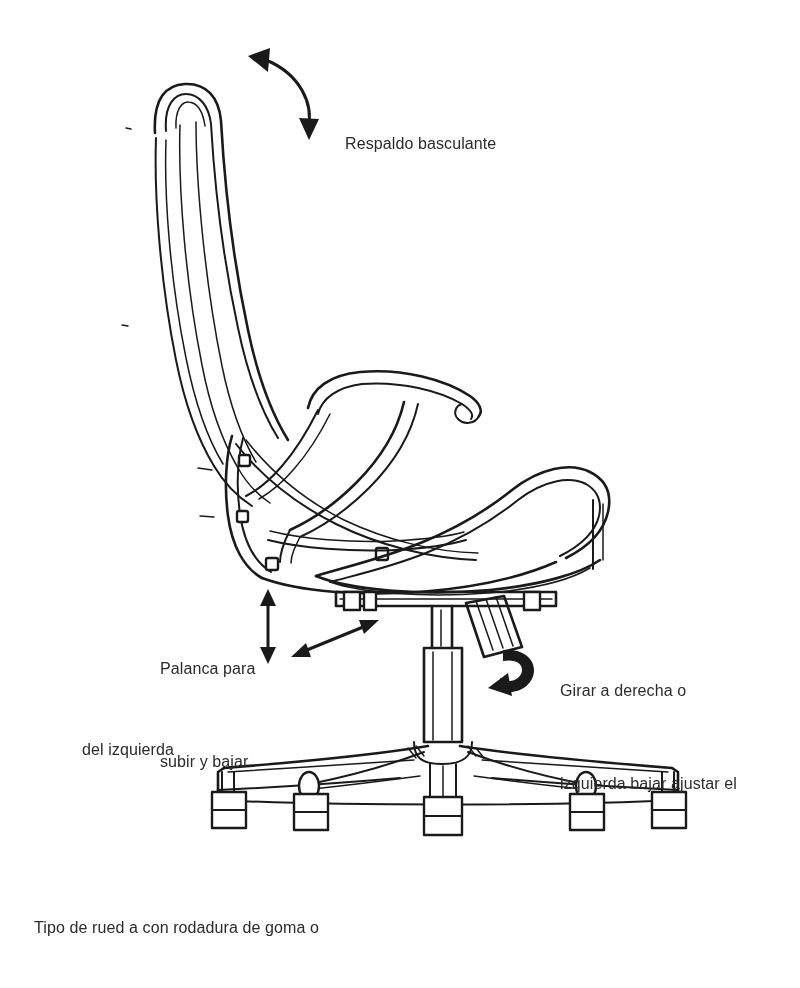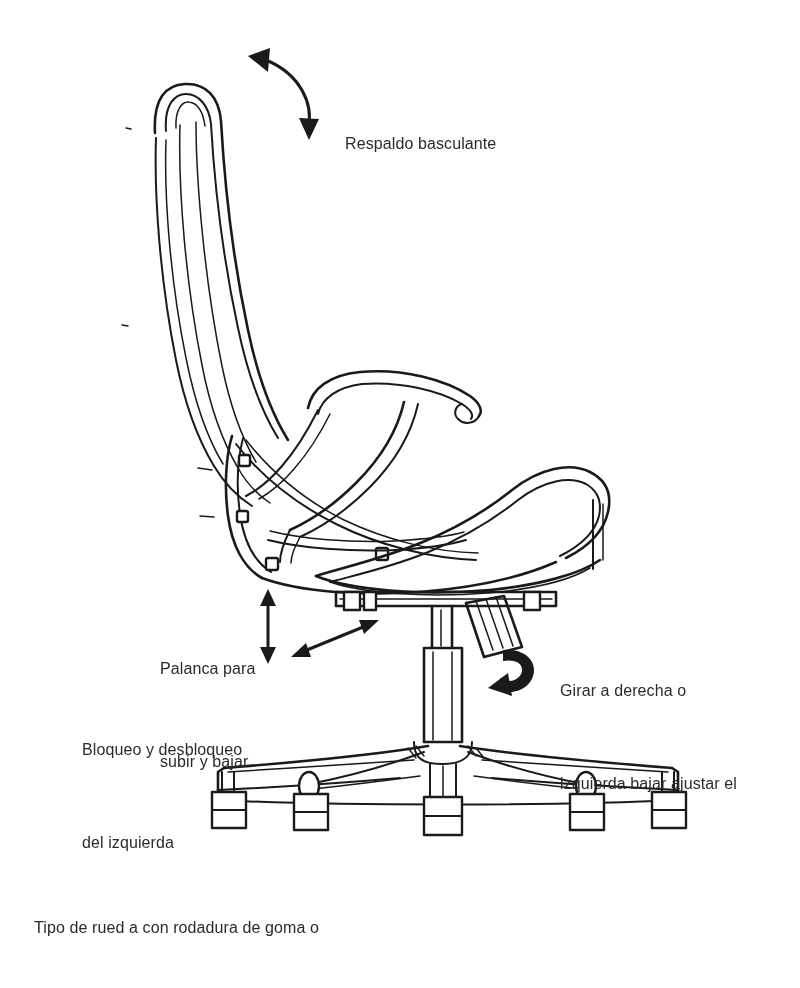--- a/index.html
+++ b/index.html
@@ -311,21 +311,20 @@
   <div class="label" id="label-respaldo">
     <span class="label-line">Respaldo basculante</span>
   </div>
 
   <div class="label" id="label-palanca">
     <span class="label-line">Palanca para</span>
     <span class="label-line">subir y bajar</span>
   </div>
 
   <div class="label" id="label-bloqueo">
-    <span class="label-line">Bloqueo y desbloqueo</span>
     <span class="label-line">del izquierda</span>
   </div>
 
   <div class="label" id="label-girar">
     <span class="label-line">Girar a derecha o</span>
     <span class="label-line">izquierda bajar ajustar el</span>
   </div>
 
   <div class="label" id="label-ruedas">
     <span class="label-line">Tipo de rued a con rodadura de goma o</span>

